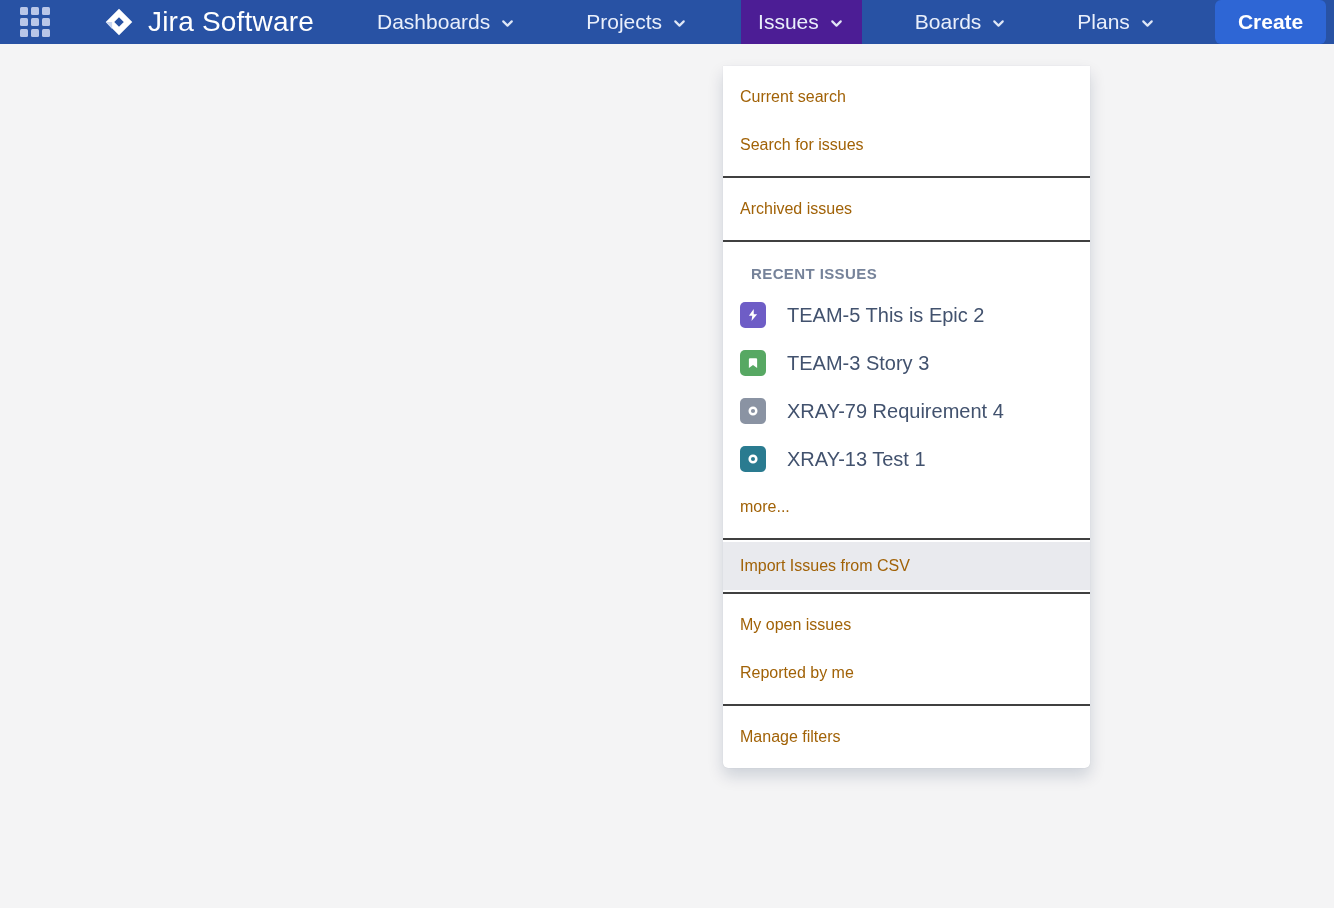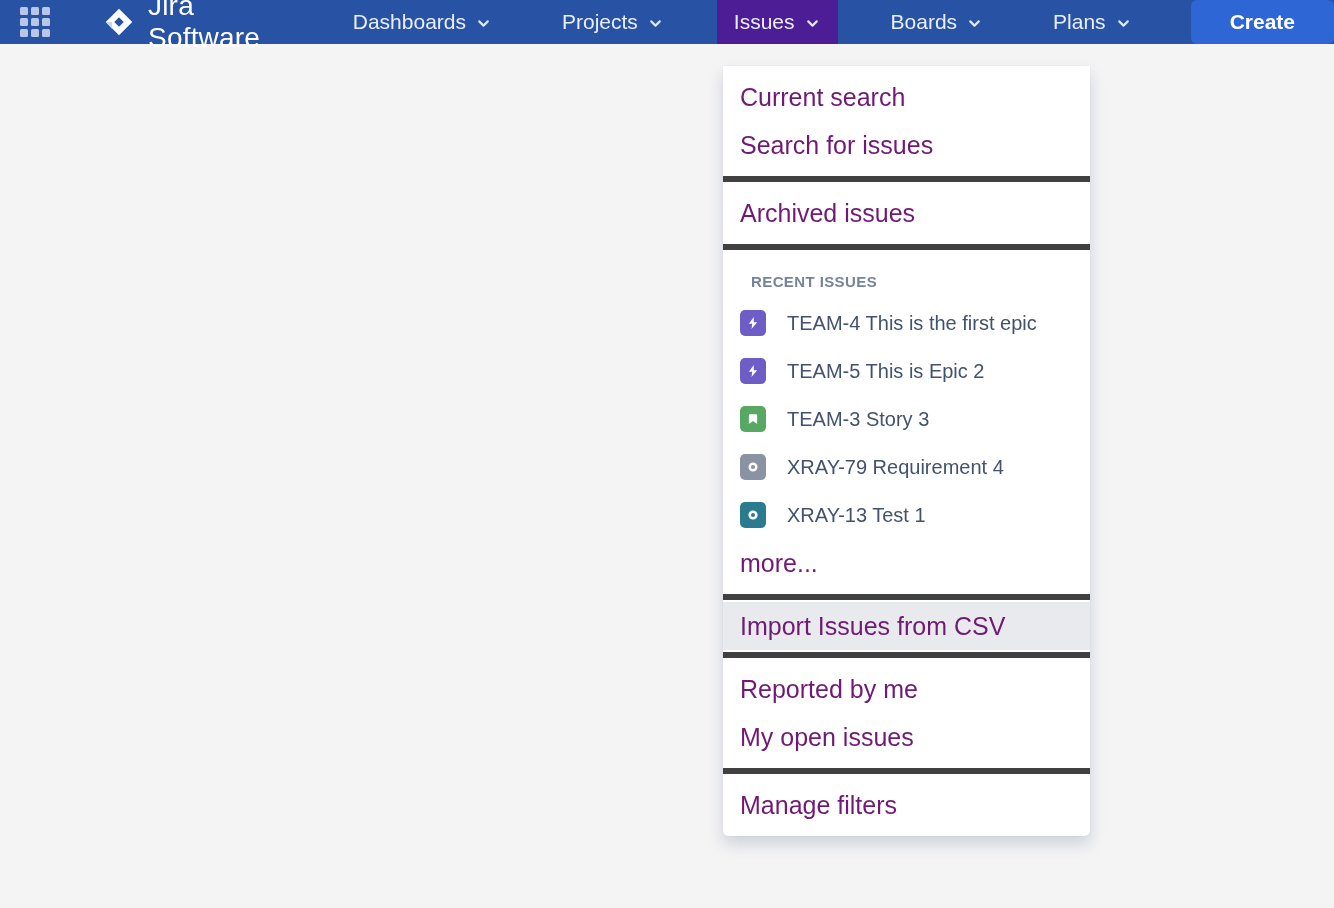--- a/index.html
+++ b/index.html
@@ -41,40 +41,40 @@
   .nav-item.active { background: #4c1d95; }
   .chevron-icon { display: inline-flex; opacity: 0.95; margin-top: 2px; }
 
   .create-btn {
     margin-left: 42px;
     background: #2e66d5;
     color: #ffffff;
     font-family: "Liberation Sans", sans-serif;
     font-size: 21px; font-weight: 700;
     border: none; border-radius: 6px;
-    height: 44px; padding: 0 39px;
+    height: 44px; padding: 0 23px;
     cursor: pointer;
   }
 
   
   .dropdown {
     position: absolute;
     top: 66px; left: 723px;
     width: 367px;
     background: #ffffff;
     border-radius: 0 0 5px 5px;
     box-shadow: 0 8px 16px rgba(9,30,66,0.16), 0 0 1px rgba(9,30,66,0.18);
   }
   .menu-group { padding: 7px 0; }
-  .menu-group + .menu-group { border-top: 6px solid #404040; }
+  .menu-group + .menu-group { border-top: 2px solid #404040; }
 
   .menu-item {
     height: 48px; line-height: 48px;
     padding: 0 17px;
-    font-size: 25px; color: #701a75;
+    font-size: 16px; color: #a16207;
     cursor: pointer; white-space: nowrap;
   }
 
   .menu-header {
     height: 42px; line-height: 50px;
     padding: 0 28px;
     font-size: 15px; font-weight: 700;
     color: #76839a; letter-spacing: 0.4px;
   }
 
@@ -177,28 +177,20 @@
     <div class="menu-item">Search for issues</div>
   </div>
 
   <div class="menu-group">
     <div class="menu-item">Archived issues</div>
   </div>
 
   <div class="menu-group">
     <div class="menu-header">RECENT ISSUES</div>
 
-    <div class="issue-row">
-      <span class="type-icon epic">
-        <svg width="18" height="18" viewBox="0 0 24 24">
-            <path d="M13 4 L6.5 13 H11 L10 20 L17.5 11 H13 Z" fill="#ffffff"></path>
-          </svg>
-      </span>
-      <span class="issue-label">TEAM-4 This is the first epic</span>
-    </div>
 
     <div class="issue-row">
       <span class="type-icon epic">
         <svg width="18" height="18" viewBox="0 0 24 24">
             <path d="M13 4 L6.5 13 H11 L10 20 L17.5 11 H13 Z" fill="#ffffff"></path>
           </svg>
       </span>
       <span class="issue-label">TEAM-5 This is Epic 2</span>
     </div>
 
@@ -230,21 +222,21 @@
     </div>
 
     <div class="menu-item">more...</div>
   </div>
 
   <div class="menu-group import-group">
     <div class="menu-item highlighted">Import Issues from CSV</div>
   </div>
 
   <div class="menu-group">
+    <div class="menu-item">My open issues</div>
     <div class="menu-item">Reported by me</div>
-    <div class="menu-item">My open issues</div>
   </div>
 
   <div class="menu-group">
     <div class="menu-item">Manage filters</div>
   </div>
 
 </div>
 
 </body></html>

